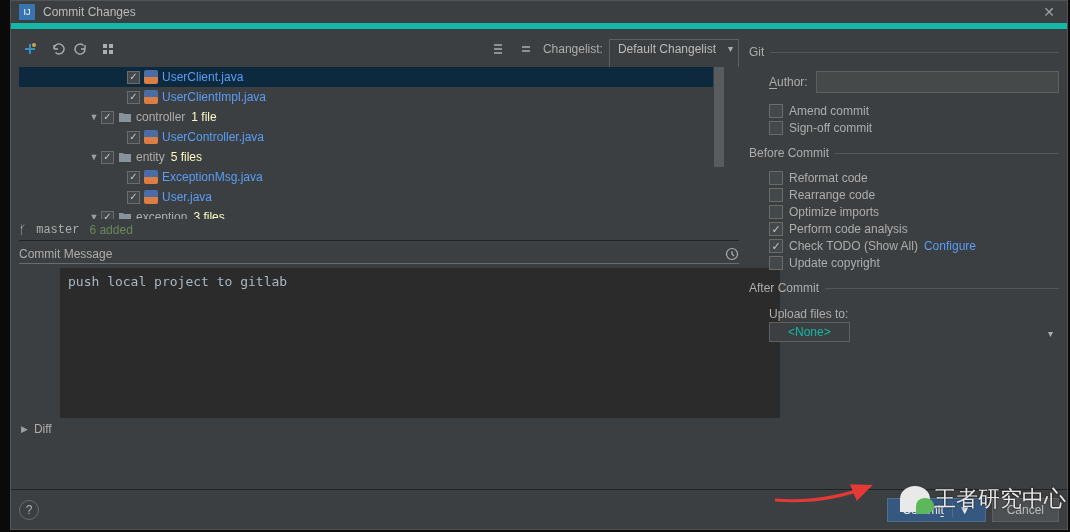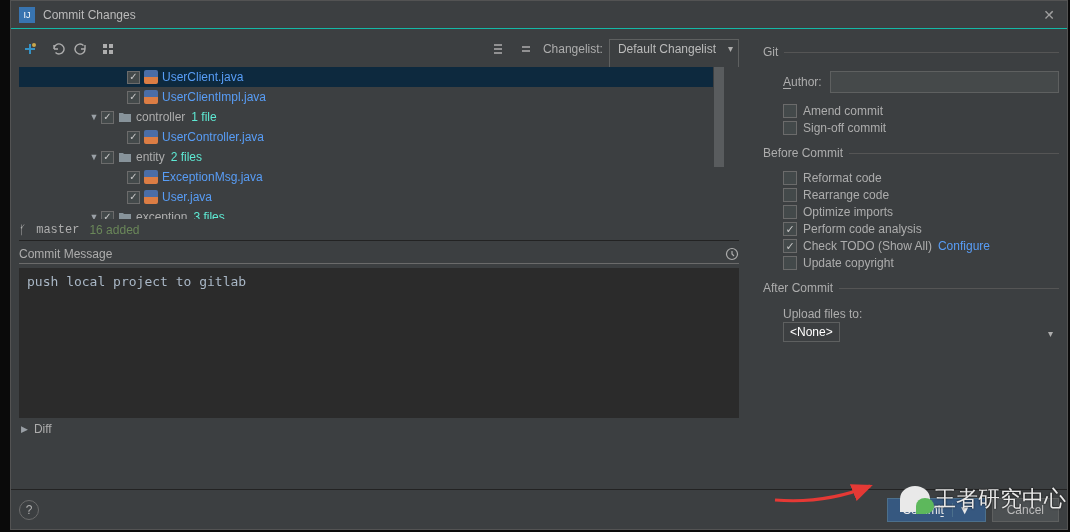--- a/index.html
+++ b/index.html
@@ -1,23 +1,23 @@
 <!DOCTYPE html>
 <html><head>
 <meta charset="utf-8">
 <style>
 * { box-sizing: border-box; margin: 0; padding: 0; font-family: "Segoe UI", Arial, sans-serif; font-size: 12px; }
 body { background: #0a0a0a; width: 1070px; height: 532px; overflow: hidden; position: relative; }
 .window { position: absolute; left: 10px; top: 0; width: 1058px; height: 530px; background: #3c3f41; border: 1px solid #535353; display: flex; flex-direction: column; }
-.titlebar { height: 28px; display: flex; align-items: center; padding: 0 8px; background: #3c3f41; border-bottom: 1px solid #14b8a6; }
+.titlebar { height: 28px; display: flex; align-items: center; padding: 0 8px; background: #3c3f41; border-bottom: 6px solid #14b8a6; }
 .titlebar .icon { width: 16px; height: 16px; background: #3874b0; margin-right: 8px; display:flex; align-items:center; justify-content:center; color:#fff; font-size:9px;}
 .titlebar .title { color: #bbbbbb; flex: 1; }
 .titlebar .close { color: #a0a0a0; font-size: 14px; cursor: pointer; padding: 0 4px; }
 .body { flex: 1; display: flex; flex-direction: column; padding: 6px 8px 0 8px; min-height: 0; }
-.upper { display: flex; gap: 24px; flex: 1; min-height: 0; }
+.upper { display: flex; gap: 10px; flex: 1; min-height: 0; }
 .left-col { display: flex; flex-direction: column; width: 720px; min-height:0; }
 .toolbar { height: 28px; display: flex; align-items: center; gap: 0; margin-bottom: 4px; }
 .tb-btn { width: 22px; height: 22px; display: flex; align-items: center; justify-content: center; color: #adadad; cursor: pointer; }
 .tb-sep { width: 6px; }
 .tb-right { margin-left: auto; display: flex; align-items: center; gap: 6px; }
 .changelist-lbl { color: #adadad; }
 .changelist-select { background: #3c3f41; border: 1px solid #5e6060; color: #bbbbbb; padding: 2px 22px 20px 8px; height: 22px; line-height:18px; appearance: none; position: relative; }
 .select-wrap { position: relative; display: inline-block; }
 .select-wrap::after { content: "▾"; position: absolute; right: 6px; top: 3px; color: #adadad; font-size: 10px; pointer-events: none; }
 .tree { flex: 0 0 152px; background: #3c3f41; overflow-y: auto; border-right: 14px solid transparent; position: relative; }
@@ -27,43 +27,43 @@
 .row.sel { background: #0d293e; }.indent0b{padding-left:108px}
 .indent1{padding-left:68px}.indent1c{padding-left:108px}
 .tri { display:inline-flex; width:14px; color:#9aa0a6; font-size:9px; justify-content:center;}
 .chk { width: 13px; height: 13px; border: 1px solid #6b6b6b; background: #43494a; margin-right: 4px; display:inline-flex; align-items:center; justify-content:center; }
 .chk.ck::after { content:"✓"; color:#c7c7c7; font-size:10px; line-height:10px;}
 .ficon { width:14px; height:14px; margin-right:4px; display:inline-flex; align-items:center; justify-content:center; }
 .ficon.java { background:linear-gradient(#4a6da7 50%, #dc7d44 50%); border-radius:2px;}
 .ficon.dir { color:#9aa0a6;}
 .fname { color:#589df6; }
 .fname.folder { color:#adadad; }
-.fcount { color:#5eead4; margin-left:6px; }
+.fcount { color:#fef9c3; margin-left:6px; }
 .branchbar { height: 22px; display:flex; align-items:center; gap:10px; padding:2px 0; border-bottom: 1px solid #232323; margin-bottom:4px;}
 .branchbar .branch-icon{color:#adadad; font-size:12px;}
 .branchbar .branch-name{color:#adadad;font-family:Liberation Mono, monospace;}
 .branchbar .branch-added{color:#6a8759;}
 .commit-msg-hdr { display:flex; align-items:center; color:#adadad; border-bottom:1px solid #6b6b6b; padding:2px 0; margin-bottom:4px;}
 .commit-msg-hdr .hist{margin-left:auto;color:#adadad;cursor:pointer;}
-.commit-text { width:100%; height:150px; background:#2b2b2b; color:#a9b7c6; border:none; padding:6px 8px; font-family:Consolas,monospace; font-size:13px; resize:none; outline:none;}
+.commit-text { width:100%; height:150px; background:#2b2b2b; color:#a9b7c6; border:none; padding:6px 8px; font-family:Consolas,monospace; font-size:13px; resize:none; outline:none;margin-left:41px;}
 .diff-hdr { display:flex; align-items:center; color:#adadad; padding:4px 2px; cursor:pointer;}
 .diff-hdr .tri2{margin-right:6px;font-size:9px;color:#9aa0a6;}
 .right-col { flex:1; display:flex; flex-direction:column; color:#adadad; padding-top:2px; overflow:hidden;}
 .section-title { color:#adadad; position:relative; margin:8px 0 8px 0; display:flex; align-items:center; gap:6px;}
 .section-title .line{flex:1;height:1px;background:#555;}
 .field-row { display:flex; align-items:center; gap:8px; margin:4px 0 8px 20px;}
 .field-row label{color:#adadad;}
 .field-row input[type=text]{flex:1;background:#45494a;border:1px solid #5e6060;color:#bbb;height:22px;padding:0 4px;}
 .opt { display:flex; align-items:center; gap:6px; margin:3px 0 3px 20px; color:#adadad;}
 .opt .cbox{width:14px;height:14px;border:1px solid #6b6b6b;background:#43494a;display:inline-flex;align-items:center;justify-content:center;cursor:pointer;}
 .opt .cbox.ck::after{content:"✓";color:#c7c7c7;font-size:11px;}
 .opt .link{color:#589df6;cursor:pointer;}
 .upload-row{margin:4px 0 0 20px;}
 .upload-select-wrap{position:relative;display:block;margin-top:4px;}
-.upload-select{width:210px;background:#3c3f41;border:1px solid #5e6060;color:#ffffff;padding:2px 6px;height:22px;}
+.upload-select{width:210px;background:#3c3f41;border:1px solid #5e6060;color:#14b8a6;padding:2px 18px;height:22px;}
 .footer { height:40px; display:flex; align-items:center; padding:0 8px; border-top:1px solid #232323;}
 .help { width:20px;height:20px;border:1px solid #6b6b6b;border-radius:10px;display:flex;align-items:center;justify-content:center;color:#adadad;cursor:pointer;}
 .footer-btns{margin-left:auto;display:flex;gap:6px;align-items:center;}
 .btn{height:24px;padding:0 14px;background:#4c5052;border:1px solid #5e6060;color:#bbbbbb;cursor:pointer;display:flex;align-items:center;}
 .btn.primary{background:#365880;border-color:#4c708c;color:#e8e8e8;}
 .btn.primary .dd{margin-left:8px;border-left:1px solid #4c708c;padding-left:6px;}
 .under{ text-decoration: underline; text-underline-offset:2px;}
 .arrow-annot{position:absolute;left:770px;top:478px;pointer-events:none;}
 .watermark{position:absolute;right:4px;bottom:18px;display:flex;align-items:center;gap:4px;pointer-events:none;}
 .watermark .bub{width:30px;height:26px;background:#e9e9e9;border-radius:50% 50% 50% 0;position:relative;display:flex;align-items:center;justify-content:center;}
@@ -157,21 +157,21 @@
             </div>
             <div class="row indent1">
               <span class="tri">▼</span>
               <span class="chk ck"></span>
               <span class="ficon dir">
                 <svg width="14" height="12">
                   <path d="M1 2h4l1 1h7v8H1z" fill="#87939a"></path>
                 </svg>
               </span>
               <span class="fname folder">entity</span>
-              <span class="fcount">2 files</span>
+              <span class="fcount">5 files</span>
             </div>
             <div class="row indent1c">
               <span class="chk ck"></span>
               <span class="ficon java"></span>
               <span class="fname">ExceptionMsg.java</span>
             </div>
             <div class="row indent1c">
               <span class="chk ck"></span>
               <span class="ficon java"></span>
               <span class="fname">User.java</span>
@@ -188,21 +188,21 @@
               <span class="fcount">3 files</span>
             </div>
             <div class="scrollbar-track">
               <div class="scrollbar-thumb"></div>
             </div>
         </div>
 
         <div class="branchbar">
           <span class="branch-icon">ᚶ</span>
           <span class="branch-name">master</span>
-          <span class="branch-added">16 added</span>
+          <span class="branch-added">6 added</span>
         </div>
 
         <div class="commit-msg-hdr">
           <span>Commit Message</span>
           <span class="hist">
               <svg width="14" height="14">
                 <circle cx="7" cy="7" r="5.5" stroke="#adadad" fill="none" stroke-width="1.2"></circle>
                 <path d="M7 4v3l2 2" stroke="#adadad" fill="none" stroke-width="1.2"></path>
               </svg>
             </span>

